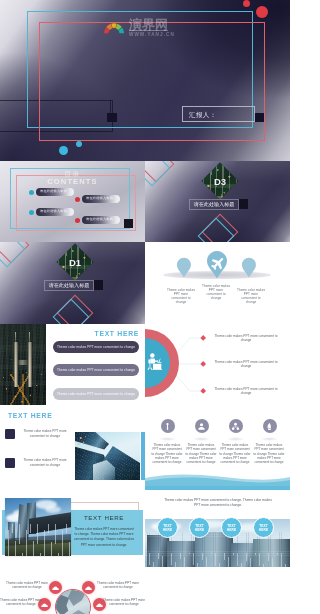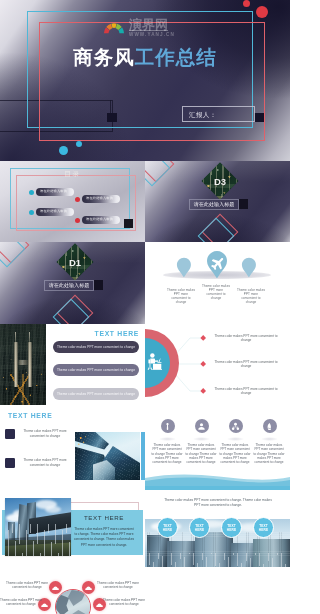--- a/index.html
+++ b/index.html
@@ -240,40 +240,40 @@
   <div class="hdark2"></div>
   <div class="hrect-b"></div>
   <div class="hrect-r"></div>
   <div class="hsq hsq-a"></div>
   <div class="hsq hsq-b"></div>
   <div class="hrep">汇报人：</div>
   <div class="hdot hdot-c1"></div>
   <div class="hdot hdot-c2"></div>
   <div class="hdot hdot-r1"></div>
   <div class="hdot hdot-r2"></div>
-  <div class="htitle"><span>商务风</span><span class="bluepart">工作总结</span></div>
   <div class="hlogo">
     <svg class="hlogo-fan" viewBox="0 0 100 55" width="22" height="12">
       <g transform="translate(50,52)">
         <path d="M -46 0 A 46 46 0 0 1 -37.2 -27 L -20.1 -14.6 A 25 25 0 0 0 -25 0 Z" fill="#e03a3e"></path>
         <path d="M -35.6 -29.1 A 46 46 0 0 1 -14.2 -43.7 L -7.7 -23.8 A 25 25 0 0 0 -19.3 -15.8 Z" fill="#f07f26"></path>
         <path d="M -12.1 -44.4 A 46 46 0 0 1 12.1 -44.4 L 6.6 -24.2 A 25 25 0 0 0 -6.6 -24.2 Z" fill="#f5b513"></path>
         <path d="M 14.2 -43.7 A 46 46 0 0 1 35.6 -29.1 L 19.3 -15.8 A 25 25 0 0 0 7.7 -23.8 Z" fill="#8cc63e"></path>
         <path d="M 37.2 -27 A 46 46 0 0 1 46 0 L 25 0 A 25 25 0 0 0 20.1 -14.6 Z" fill="#13b5b1"></path>
       </g>
     </svg>
     <span class="hlogo-cn">演界网</span>
     <span class="hlogo-url">WWW.YANJ.CN</span>
   </div>
 </div>
 
 <div class="slide s-contents col-l r1">
   <div class="ct-frame-b" style="left:10px;top:7px"></div>
   <div class="ct-frame-r" style="left:16px;top:14px"></div>
   <div class="ct-head ct-head-cn" style="top:9px">目录</div>
+  <div class="ct-head ct-head-en" style="top:16px">CONTENTS</div>
   <div class="ct-item" style="left:29px;top:27px">
     <span class="ct-dot cyan"></span>
     <span class="ct-bar"></span>
     <span class="ct-bar-txt" style="left:11px">请在此处输入标题</span>
   </div>
   <div class="ct-item" style="left:75px;top:34px">
     <span class="ct-dot red"></span>
     <span class="ct-bar"></span>
     <span class="ct-bar-txt" style="left:11px">请在此处输入标题</span>
   </div>

